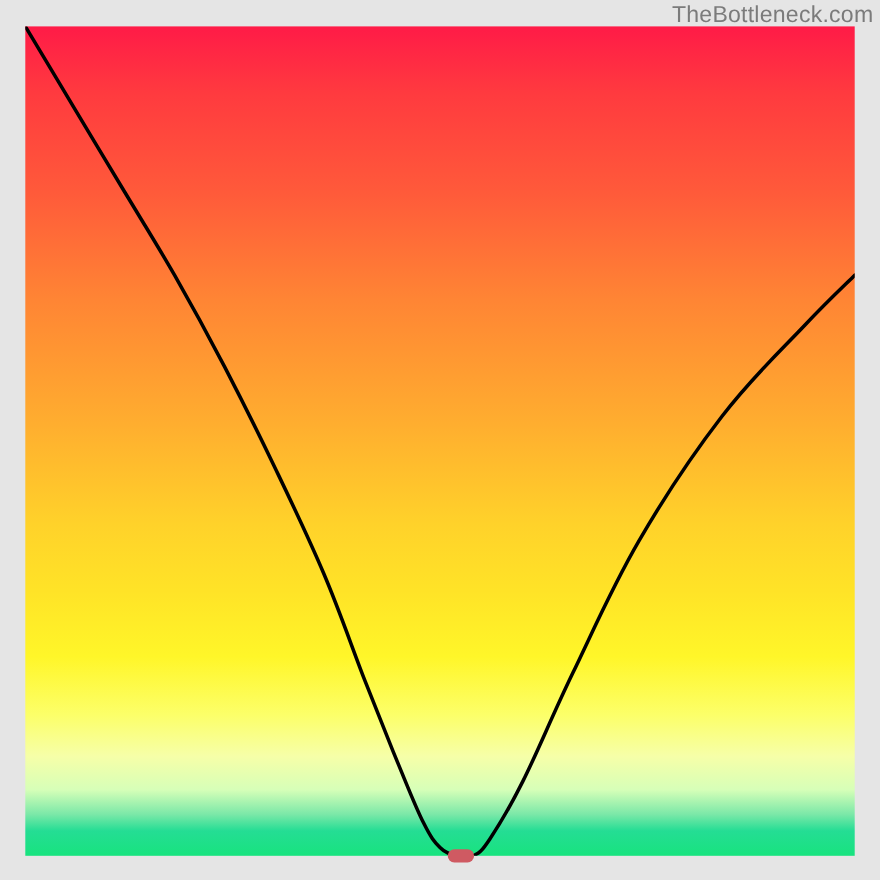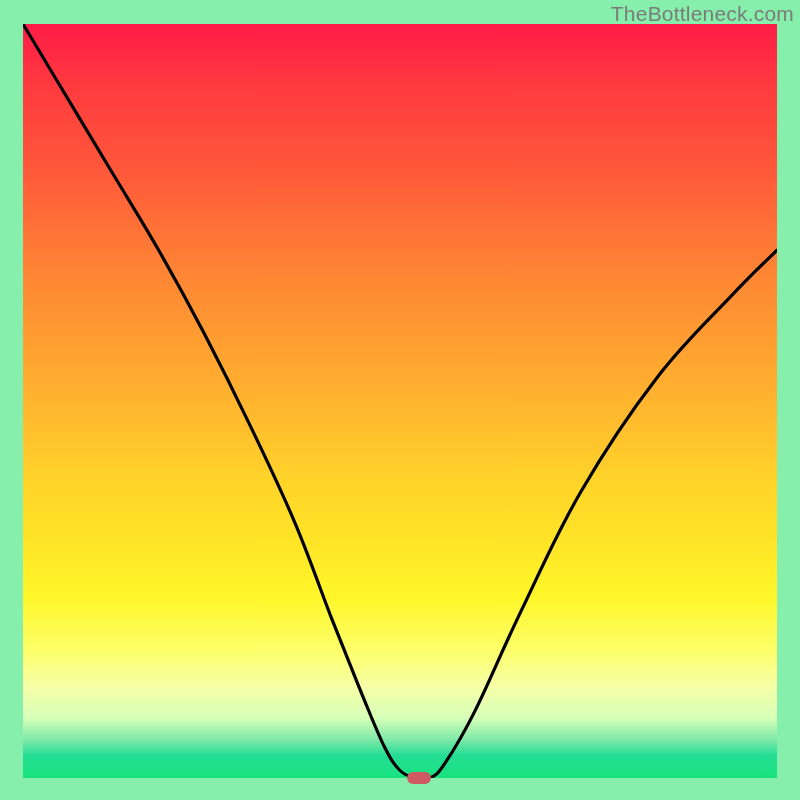--- a/index.html
+++ b/index.html
@@ -10,21 +10,21 @@
     background: #000;
     overflow: hidden;
     font-family: Arial, Helvetica, sans-serif;
   }
   .frame {
     position: absolute;
     left: 0;
     top: 0;
     width: 800px;
     height: 800px;
-    background: #86efac;
+    background: #e5e5e5;
   }
   .plot {
     position: absolute;
     left: 23px;
     top: 24px;
     width: 754px;
     height: 754px;
     
     background: linear-gradient(
       to bottom,

